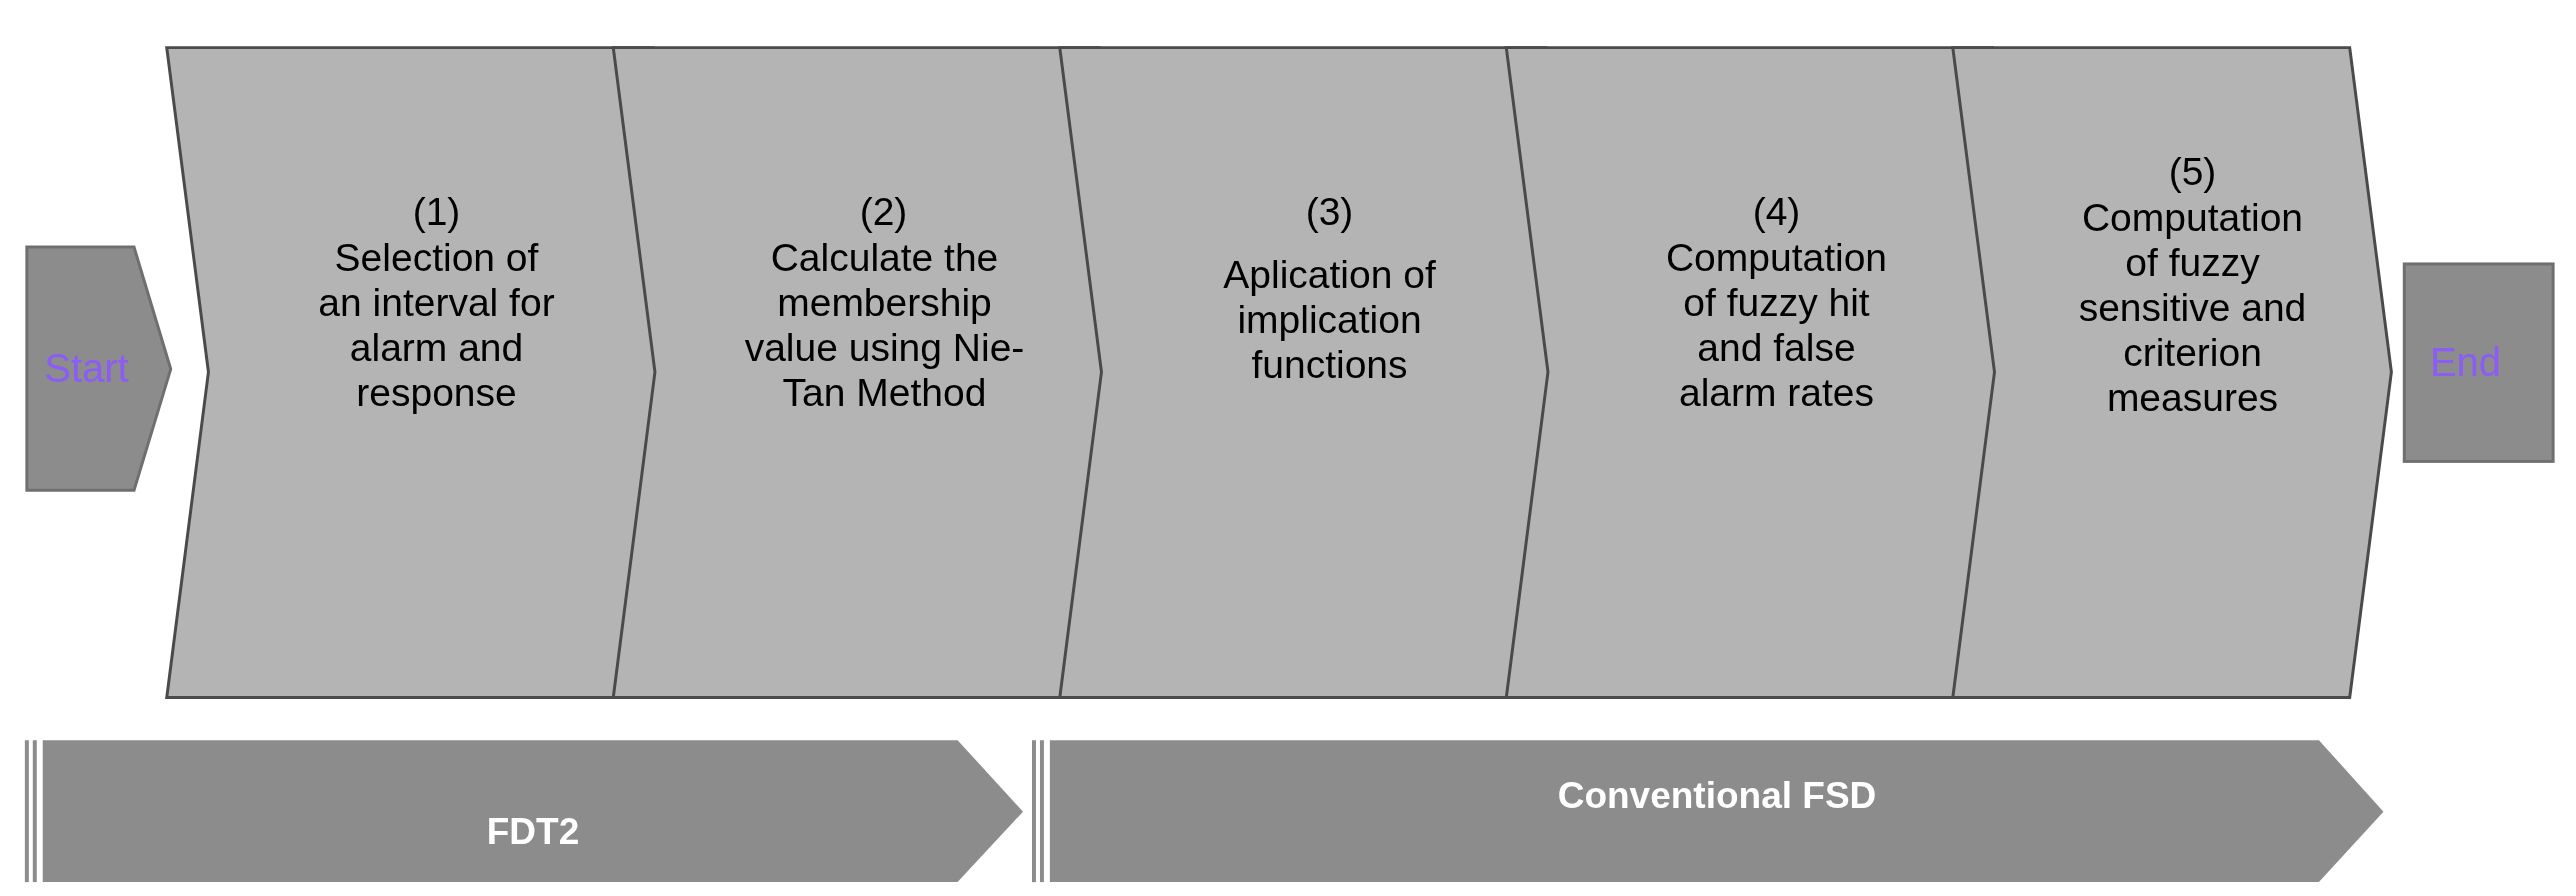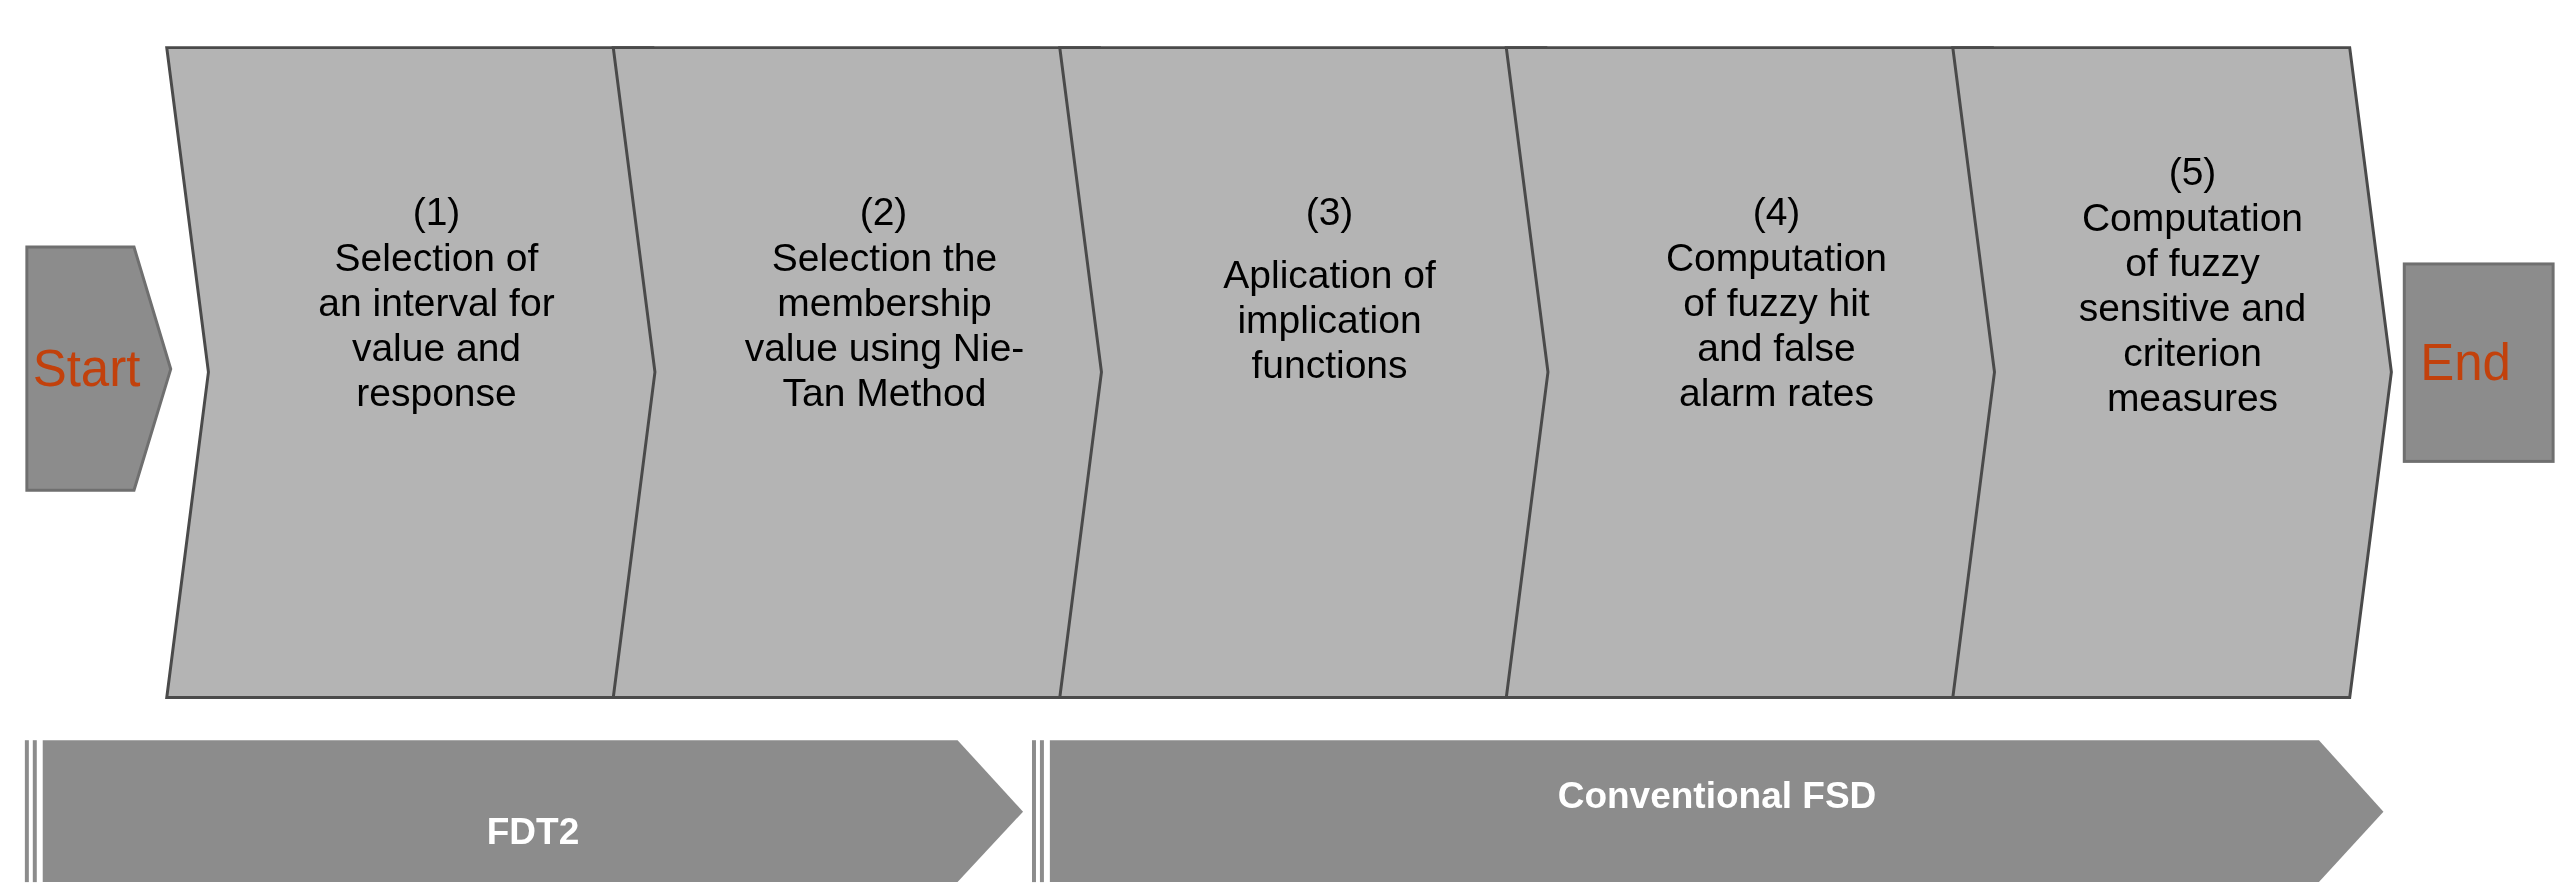--- a/index.html
+++ b/index.html
@@ -40,22 +40,22 @@
     line-height: 45px;
     font-family: "Liberation Sans", sans-serif;
     white-space: pre-line;
     pointer-events: none;
   }
   .endpoint-text {
     position: absolute;
     display: flex;
     align-items: center;
     justify-content: center;
-    color: #c2410c;
-    font-size: 51px;
+    color: #8b5cf6;
+    font-size: 40px;
     font-family: "Liberation Sans", sans-serif;
     text-align: right;
   }
   .band-text {
     position: absolute;
     display: flex;
     align-items: center;
     justify-content: center;
     color: #ffffff;
     font-size: 37px;
@@ -93,25 +93,25 @@
     <rect class="tick-mark" x="1048" y="746" width="4" height="143"></rect>
 
     <polygon class="bar-fill" points="1058,746 2337,746 2402,818 2337,889 1058,889"></polygon>
   </svg>
 
   <div class="endpoint-text" style="left:27px; top:247px; width:119px; height:243px;">Start</div>
 
   <div class="step-text" style="left:223px; top:189px; width:427px;">(1)</div>
   <div class="step-text" style="left:223px; top:235px; width:427px;">Selection of
 an interval for
-value and
+alarm and
 response</div>
 
   <div class="step-text" style="left:667px; top:189px; width:433px;">(2)</div>
-  <div class="step-text" style="left:663px; top:235px; width:443px;">Selection the
+  <div class="step-text" style="left:663px; top:235px; width:443px;">Calculate the
 membership
 value using Nie-
 Tan Method</div>
 
   <div class="step-text" style="left:1116px; top:189px; width:427px;">(3)</div>
   <div class="step-text" style="left:1116px; top:252px; width:427px;">Aplication of
 implication
 functions</div>
 
   <div class="step-text" style="left:1563px; top:189px; width:427px;">(4)</div>

